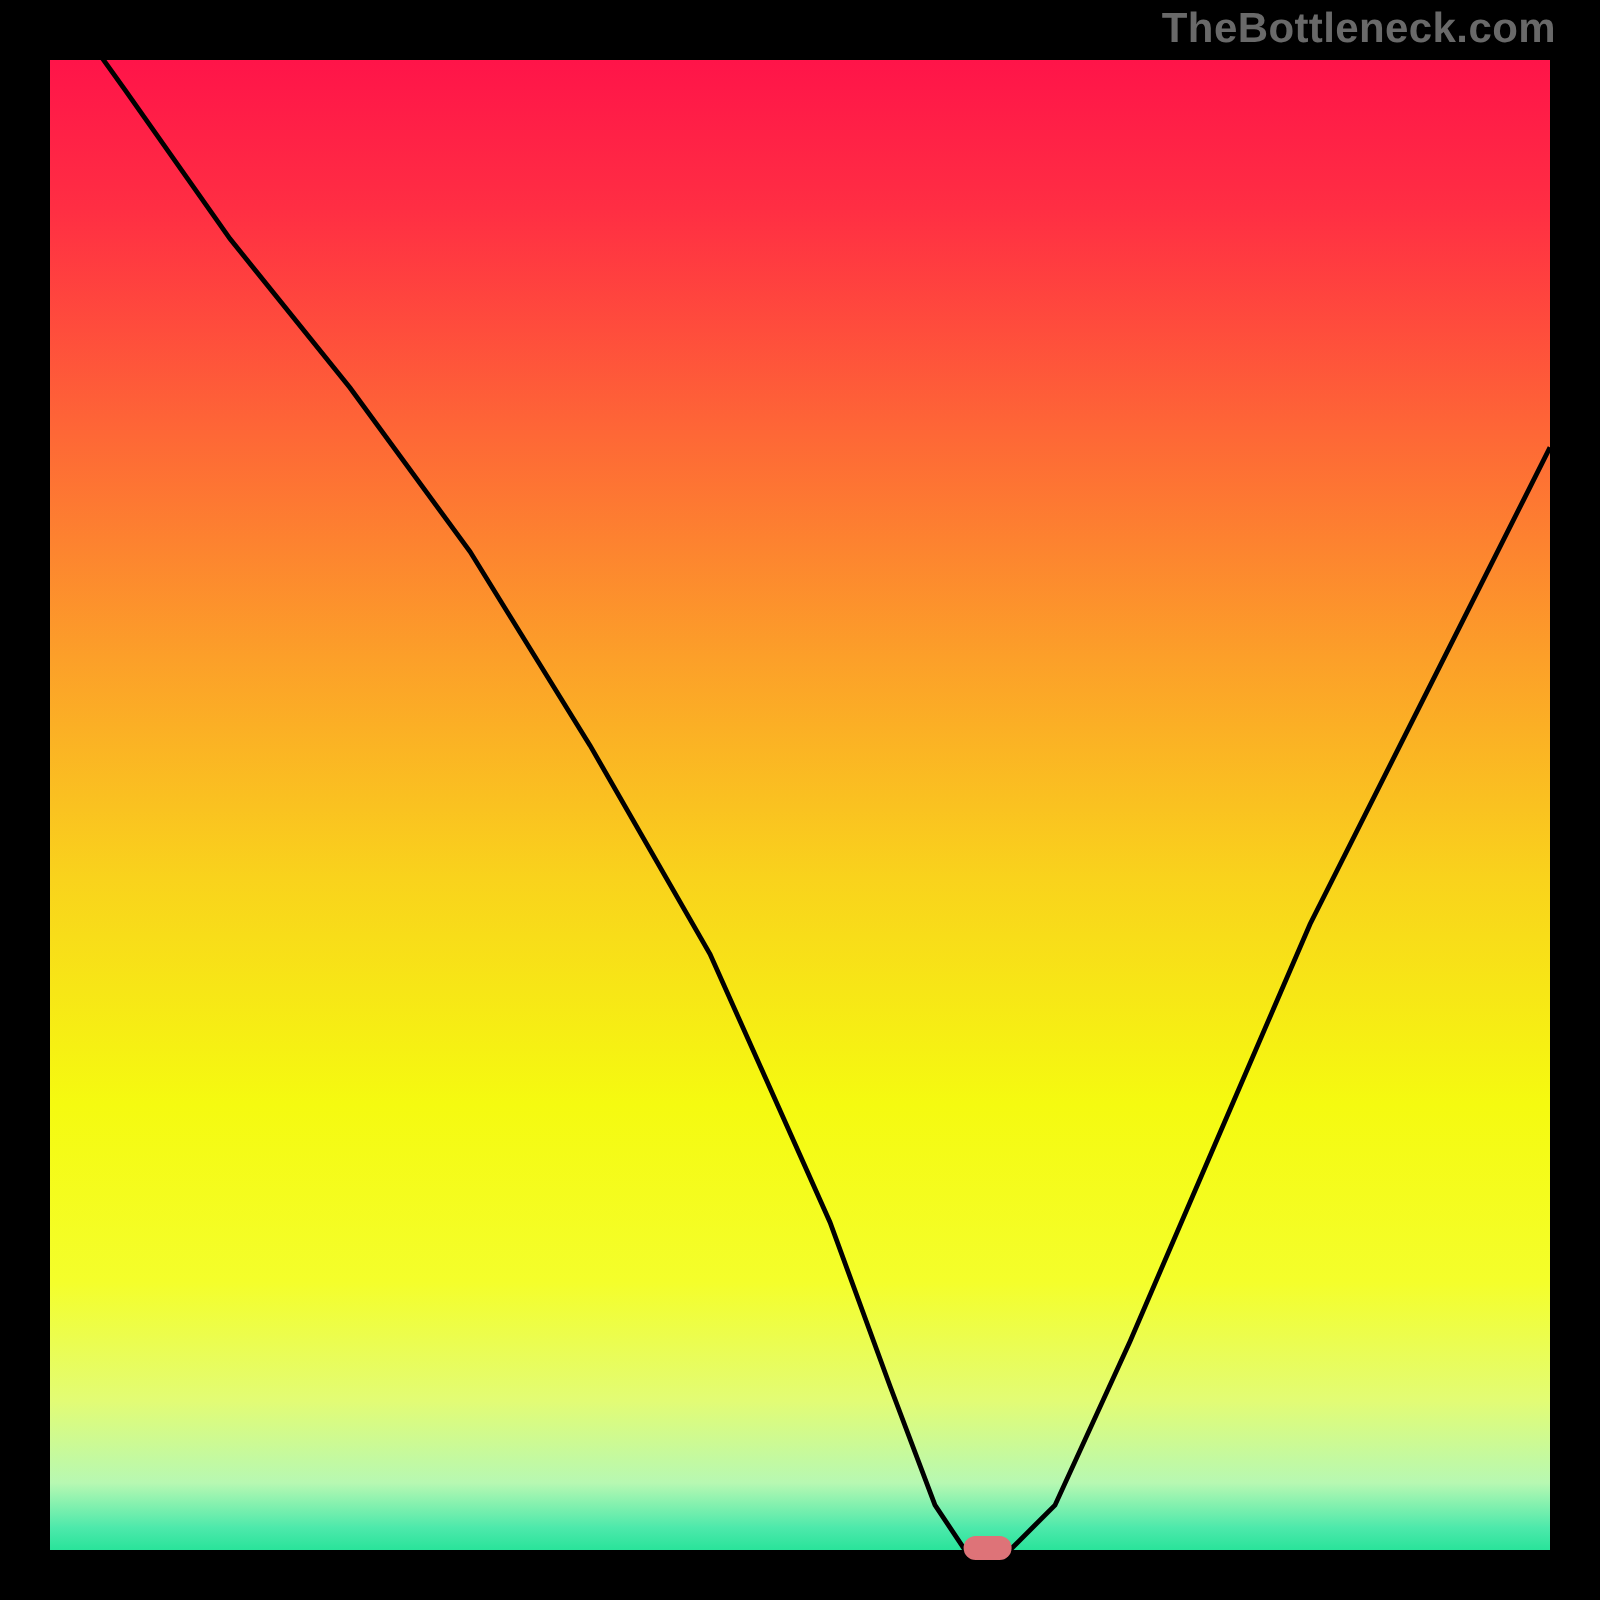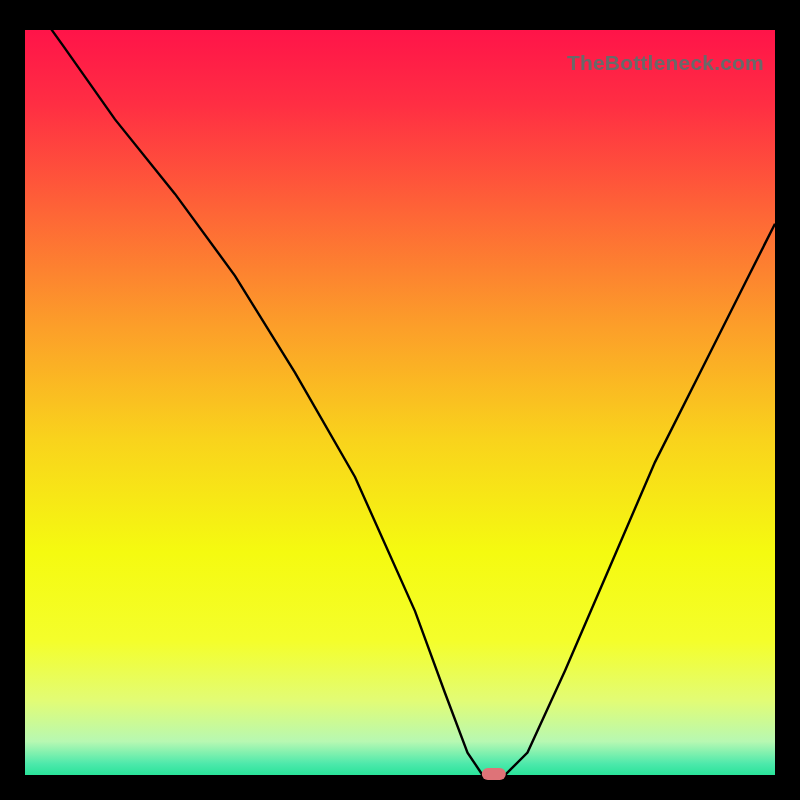--- a/index.html
+++ b/index.html
@@ -13,27 +13,26 @@
   .frame {
     position: absolute;
     left: 0;
     top: 0;
     width: 800px;
     height: 800px;
   }
   .attribution {
     position: absolute;
     top: 3px;
-    right: 36px;
+    right: 22px;
     font-family: Arial, Helvetica, sans-serif;
     font-size: 21px;
     font-weight: bold;
     color: #696969;
     letter-spacing: 0.2px;
-    margin-top: 48px;
   }
   svg {
     position: absolute;
     left: 0;
     top: 0;
   }
 </style>
 </head>
 <body>
 

